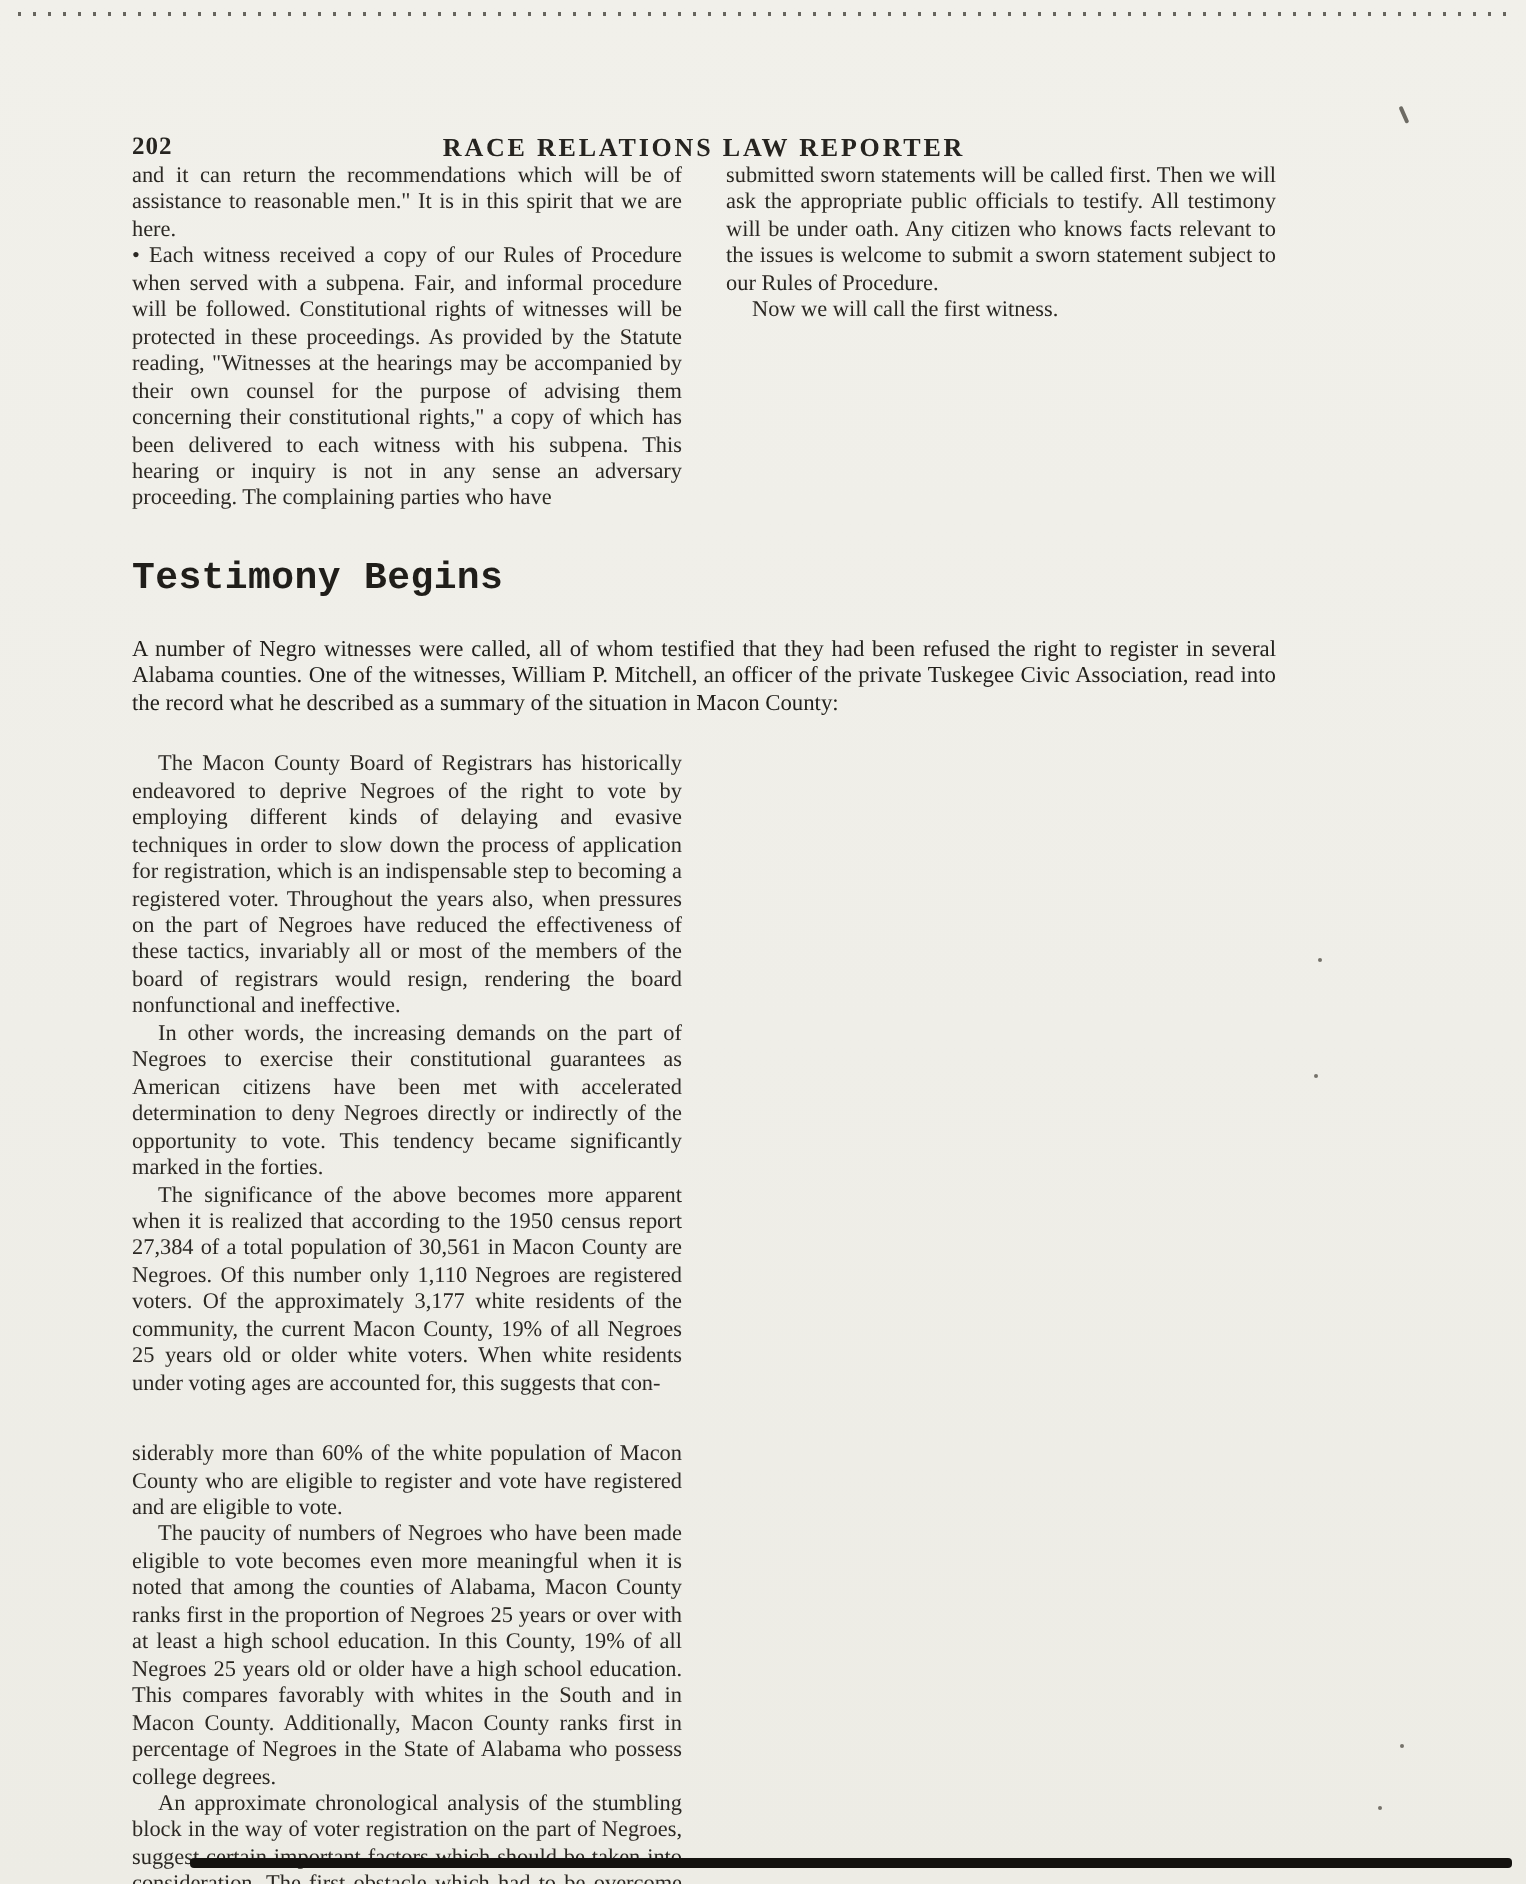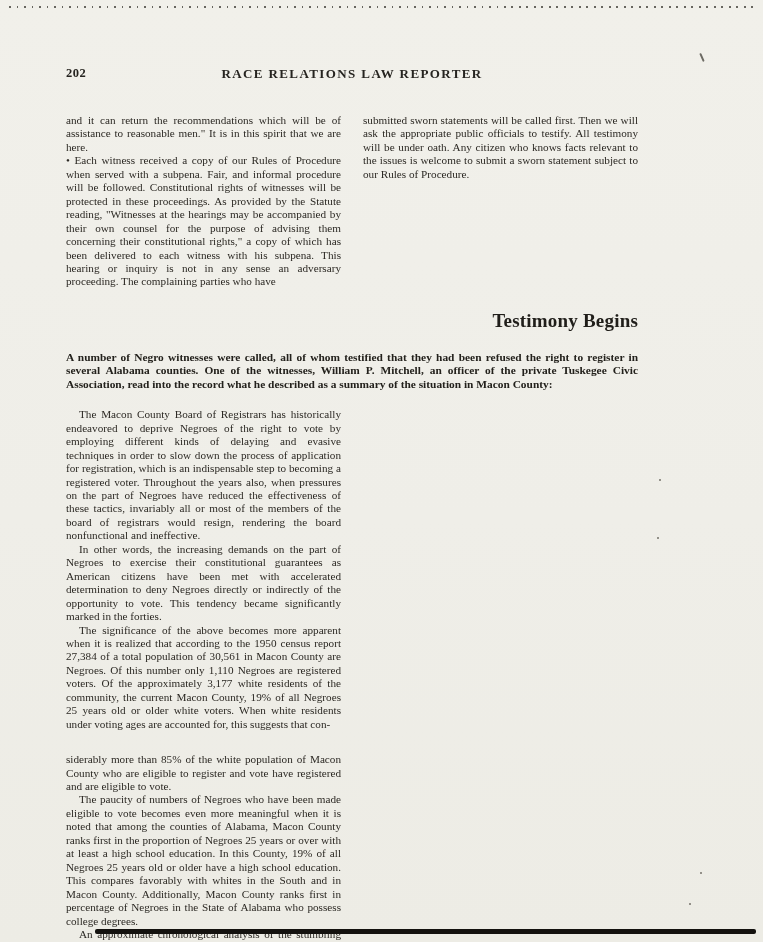--- a/index.html
+++ b/index.html
@@ -31,32 +31,32 @@
   .page-header { position: relative; height: 16px; }
   .page-num {
     position: absolute; left: 0; top: 0;
     font-size: 12.5px; font-weight: bold; letter-spacing: .5px; color: #262420;
   }
   .running-head {
     display: block; text-align: center;
     font-size: 13px; font-weight: bold; letter-spacing: 1.4px; color: #262420;
   }
   .two-col { display: flex; gap: 22px; }
-  .two-col.opening { margin-top: 32px; }
+  .two-col.opening { }
   .two-col.testimony-body { margin-top: 17px; flex-direction: column; }
   .col { width: 275px; text-align: justify; }
   p { margin: 0; font-size: 11.2px; line-height: 13.45px; color: #2b2823; }
   p.ind { text-indent: 13px; }
   .section-heading {
-    margin: 21px 0 0 0; text-align: right;
-    font-family: Liberation Serif, serif;
+    margin: 21px 0 0 0; text-align: left;
+    font-family: Liberation Mono, monospace;
     font-size: 19px; font-weight: 700; letter-spacing: .2px; color: #201e1a;
   }
   .intro {
-    margin-top: 19px; font-weight: bold; text-align: justify;
+    margin-top: 19px; font-weight: normal; text-align: justify;
     font-size: 11.4px; line-height: 13.45px; color: #23211c;
   }
   .artifact { position: absolute; background: #75726a; border-radius: 50%; }
   .artifact.dot { width: 2px; height: 2px; }
   .artifact.slash {
     width: 1.5px; height: 9px; border-radius: 1px;
     transform: rotate(-24deg); background: #6d6b64;
   }
 </style>
 </head>
@@ -79,35 +79,36 @@
       <span class="running-head">RACE RELATIONS LAW REPORTER</span>
     </header>
 
     <section class="two-col opening">
       <div class="col">
         <p>and it can return the recommendations which will be of assistance to reasonable men." It is in this spirit that we are here.</p>
         <p>• Each witness received a copy of our Rules of Procedure when served with a subpena. Fair, and informal procedure will be followed. Constitutional rights of witnesses will be protected in these proceedings. As provided by the Statute reading, "Witnesses at the hearings may be accompanied by their own counsel for the purpose of advising them concerning their constitutional rights," a copy of which has been delivered to each witness with his subpena. This hearing or inquiry is not in any sense an adversary proceeding. The complaining parties who have</p>
       </div>
       <div class="col">
         <p>submitted sworn statements will be called first. Then we will ask the appropriate public officials to testify. All testimony will be under oath. Any citizen who knows facts relevant to the issues is welcome to submit a sworn statement subject to our Rules of Procedure.</p>
+        <p class="ind">Now we will call the first witness.</p>
       </div>
     </section>
 
     <h1 class="section-heading">Testimony Begins</h1>
 
     <p class="intro">A number of Negro witnesses were called, all of whom testified that they had been refused the right to register in several Alabama counties. One of the witnesses, William P. Mitchell, an officer of the private Tuskegee Civic Association, read into the record what he described as a summary of the situation in Macon County:</p>
 
     <section class="two-col testimony-body">
       <div class="col">
         <p class="ind">The Macon County Board of Registrars has historically endeavored to deprive Negroes of the right to vote by employing different kinds of delaying and evasive techniques in order to slow down the process of application for registration, which is an indispensable step to becoming a registered voter. Throughout the years also, when pressures on the part of Negroes have reduced the effectiveness of these tactics, invariably all or most of the members of the board of registrars would resign, rendering the board nonfunctional and ineffective.</p>
         <p class="ind">In other words, the increasing demands on the part of Negroes to exercise their constitutional guarantees as American citizens have been met with accelerated determination to deny Negroes directly or indirectly of the opportunity to vote. This tendency became significantly marked in the forties.</p>
         <p class="ind">The significance of the above becomes more apparent when it is realized that according to the 1950 census report 27,384 of a total population of 30,561 in Macon County are Negroes. Of this number only 1,110 Negroes are registered voters. Of the approximately 3,177 white residents of the community, the current Macon County, 19% of all Negroes 25 years old or older white voters. When white residents under voting ages are accounted for, this suggests that con-</p>
       </div>
       <div class="col">
-        <p>siderably more than 85% of the white population of Macon County who are eligible to register and vote have registered and are eligible to vote.</p>
+        <p>siderably more than 60% of the white population of Macon County who are eligible to register and vote have registered and are eligible to vote.</p>
         <p class="ind">The paucity of numbers of Negroes who have been made eligible to vote becomes even more meaningful when it is noted that among the counties of Alabama, Macon County ranks first in the proportion of Negroes 25 years or over with at least a high school education. In this County, 19% of all Negroes 25 years old or older have a high school education. This compares favorably with whites in the South and in Macon County. Additionally, Macon County ranks first in percentage of Negroes in the State of Alabama who possess college degrees.</p>
         <p class="ind">An approximate chronological analysis of the stumbling block in the way of voter registration on the part of Negroes, suggest certain important factors which should be taken into consideration. The first obstacle which had to be overcome was the requirement by the board of registrars that only white electors could vouch for a Negro making application. Numerous court cases have been brought against the Macon County Board of Registrars in order to compel them to register all qualified citizens who apply.</p>
         <p class="ind">On June 25, 1945, a class action court suit was filed against the Macon County Board in</p>
       </div>
     </section>
 
   </div>
 
   <div class="bottom-rule"></div>
 

